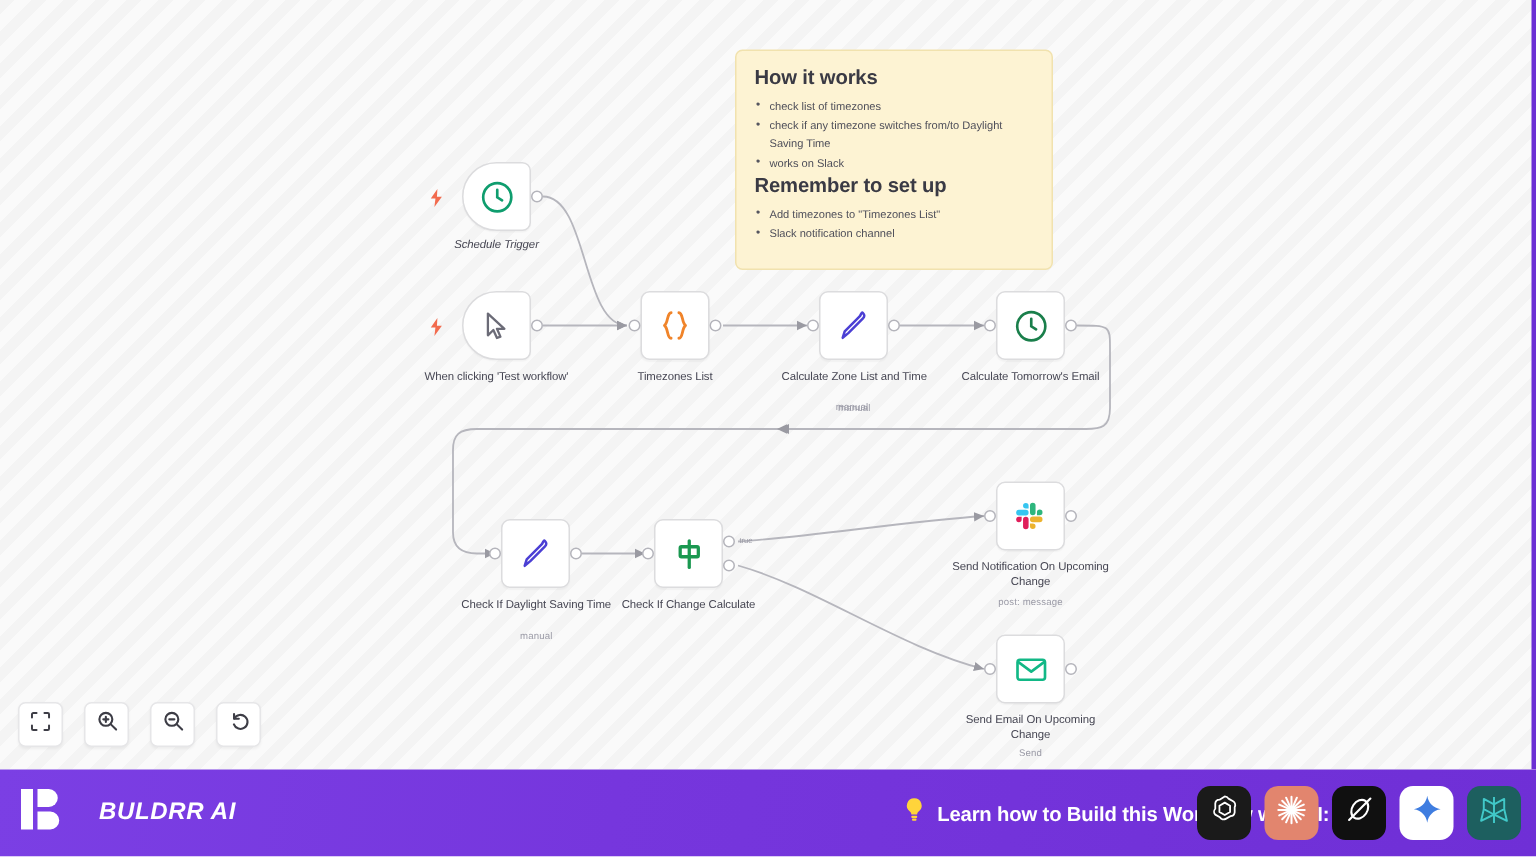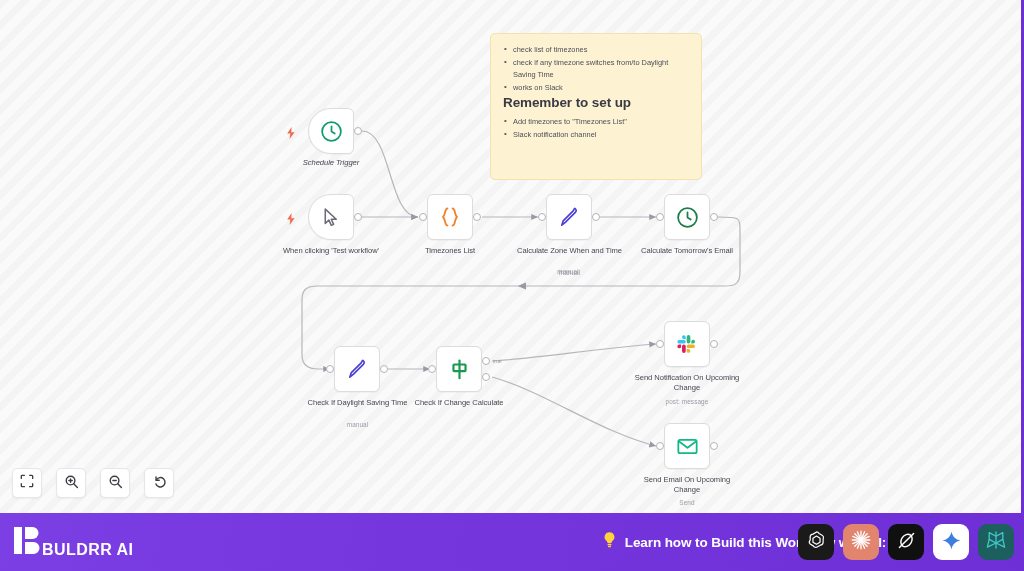--- a/index.html
+++ b/index.html
@@ -125,21 +125,21 @@
     box-shadow: 0 1px 2px rgba(0,0,0,0.05);
   }
 
   
   #footer {
     position: absolute; left: 0; top: 513px;
     width: 1024px; height: 58px;
     background: linear-gradient(100deg,#7b3fe4 0%, #7636dd 40%, #6f2fd6 100%);
     display: flex; align-items: center;
   }
-  #brand { display: flex; align-items: flex-end; gap: 1px; padding-left: 14px; }
+  #brand { display: flex; align-items: center; gap: 25px; padding-left: 14px; font-style: italic; }
   #brand-name {
     color: #ffffff; font-size: 16px; font-weight: bold; letter-spacing: 0.45px;
   }
   #footer-center {
     position: absolute; left: 0; right: 0; margin: 0 auto;
     display: flex; align-items: center; justify-content: center;
     gap: 8px; width: 340px; left: 464px;
   }
   #footer-text {
     color: #ffffff; font-size: 13.5px; font-weight: bold; letter-spacing: -0.1px;
@@ -186,20 +186,21 @@
 
         <path d="M492,361 C540,358 600,348 656,344" marker-end="url(#arrow)"></path>
 
         <path d="M492,377 C545,392 600,432 656,446" marker-end="url(#arrow)"></path>
       </g>
 
       <path d="M526,282.6 L519,286 L526,289.4 z" fill="#9a9aa2"></path>
     </svg>
 
     <div class="sticky">
+      <h3>How it works</h3>
       <ul>
         <li>check list of timezones</li>
         <li>check if any timezone switches from/to Daylight Saving Time</li>
         <li>works on Slack</li>
       </ul>
       <h3 class="second">Remember to set up</h3>
       <ul>
         <li>Add timezones to "Timezones List"</li>
         <li>Slack notification channel</li>
       </ul>
@@ -250,21 +251,21 @@
 
     <div class="node" style="left:546px; top:194px;">
       <span>
         <svg width="25" height="25" viewBox="0 0 24 24" fill="none" stroke="#4b3fd4" stroke-width="1.6" stroke-linejoin="round">
           <path d="M17.6 3.6 C18.7 4.7 18.7 5.9 17.6 7 L8.2 16.4 L4.6 19.4 L5.9 15.3 L15.3 5.9 C16.4 4.8 16.5 2.5 17.6 3.6 Z"></path>
         </svg>
       </span>
     </div>
     <div class="dot" style="left:538px; top:213px;"></div>
     <div class="dot" style="left:592px; top:213px;"></div>
-    <div class="node-label" style="left:513px; top:246px; width:113px;">Calculate Zone When and Time</div>
+    <div class="node-label" style="left:513px; top:246px; width:113px;">Calculate Zone List and Time</div>
     <div class="node-sub" style="left:513px; top:269px; width:113px;">manual</div>
 
     <div class="node" style="left:664px; top:194px;">
       <span>
         <svg width="25" height="25" viewBox="0 0 24 24" fill="none" stroke="#1a7f4b" stroke-width="1.7">
           <circle cx="12" cy="12" r="9"></circle>
             <path d="M12 7.2V12l3.1 2" stroke-linecap="round"></path>
         </svg>
       </span>
     </div>

